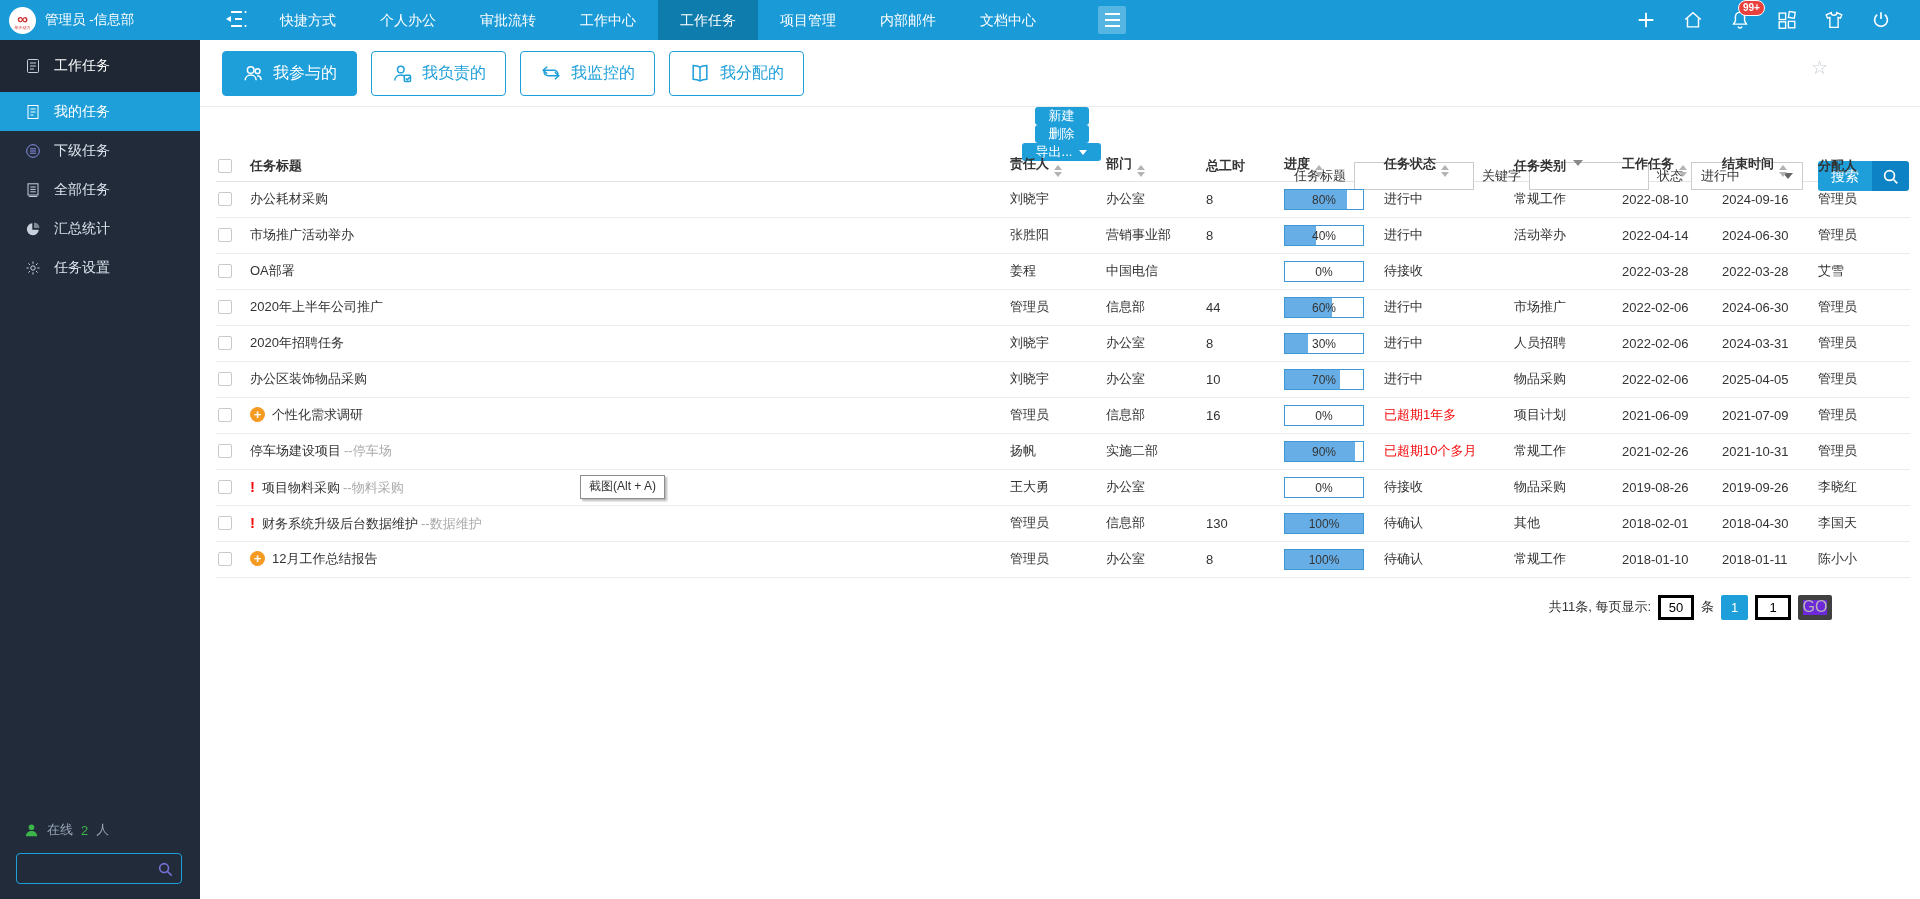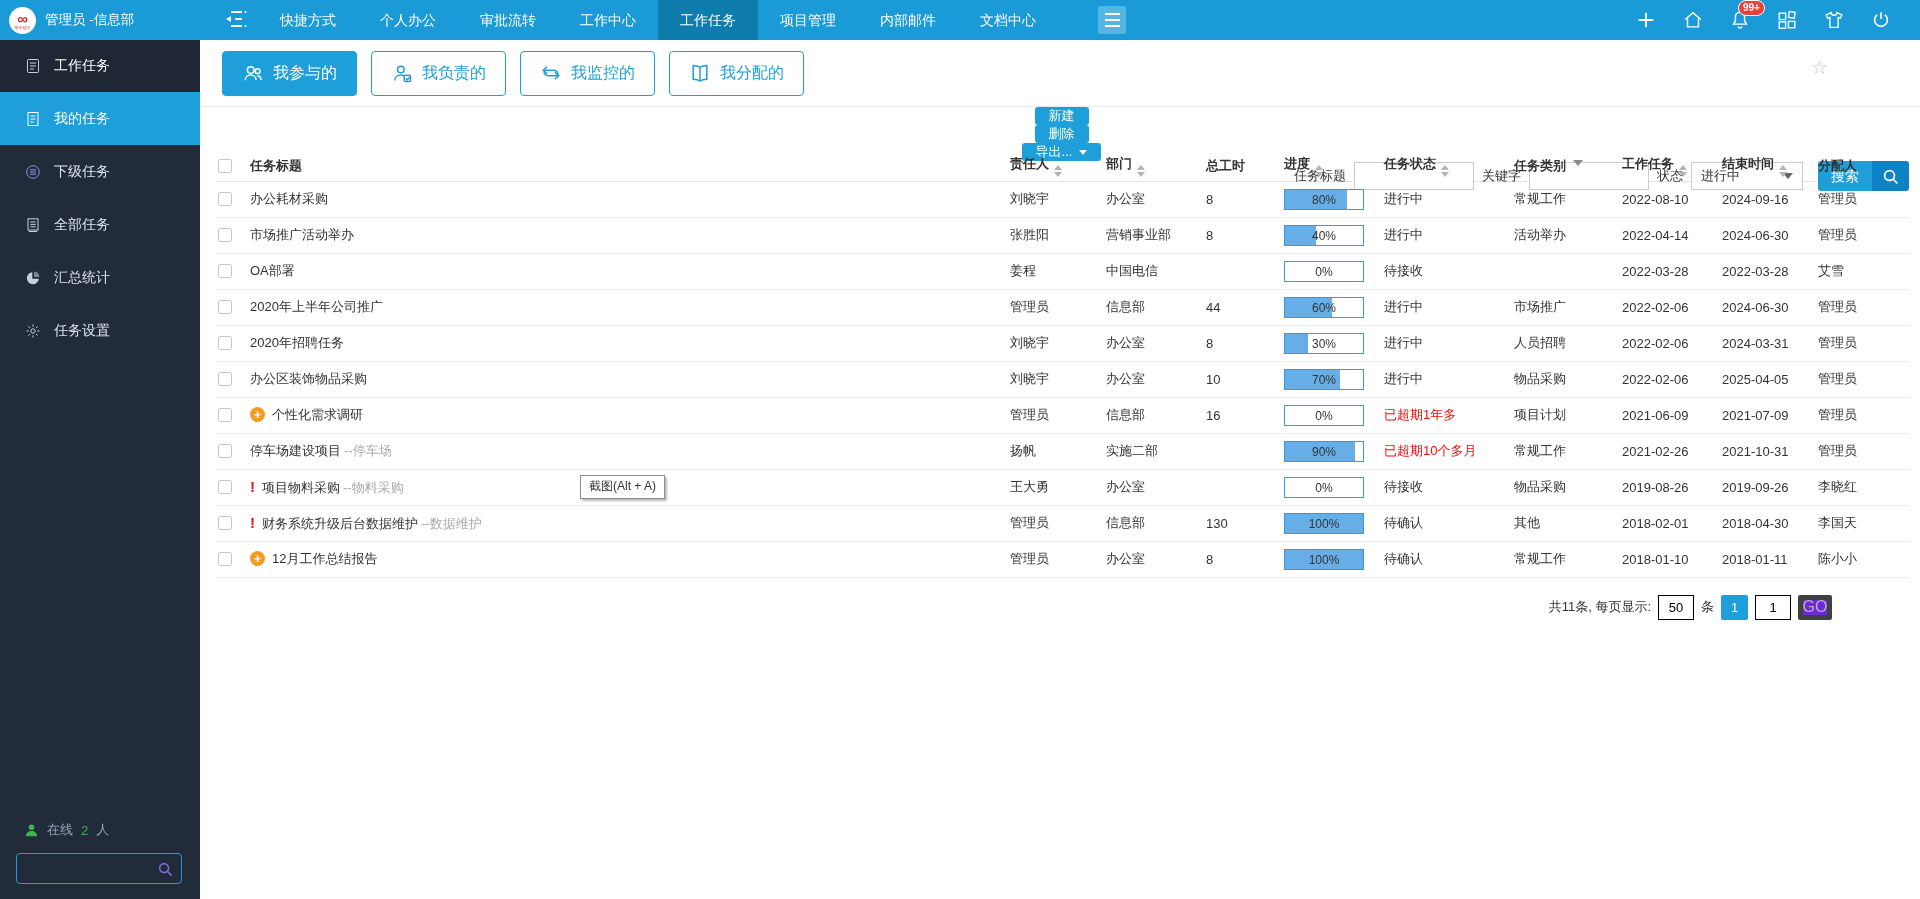--- a/index.html
+++ b/index.html
@@ -21,21 +21,21 @@
   .hamburger { width:28px; height:28px; background:#55b6e4; border-radius:2px; margin-left:40px; display:flex; flex-direction:column; align-items:center; justify-content:center; gap:4px; cursor:pointer; flex:none; }
   .hamburger i { display:block; width:15px; height:2px; background:#fff; }
   .top-right { margin-left:auto; display:flex; align-items:center; gap:25px; padding-right:28px; }
   .icon-btn { width:22px; height:22px; position:relative; color:#fff; cursor:pointer; }
   .badge { position:absolute; top:-9px; left:9px; background:#e8413d; color:#fff; font-size:10px; line-height:1; border-radius:9px; padding:2px 4px; border:1px solid #fff; font-weight:bold; }
 
   
   .sidebar { position:absolute; top:40px; left:0; bottom:0; width:200px; background:#222b39; }
   .side-header { height:52px; display:flex; align-items:center; gap:13px; padding-left:25px; color:#fff; font-size:14px; background:#1e2733; cursor:pointer; }
   .side-header .icon, .side-item .icon { width:16px; height:16px; color:#c7d0dc; }
-  .side-item { height:53px; display:flex; align-items:center; gap:13px; padding-left:25px; color:#dce4ee; font-size:14px; cursor:pointer; }
+  .side-item { height:39px; display:flex; align-items:center; gap:13px; padding-left:25px; color:#dce4ee; font-size:14px; cursor:pointer; }
   .side-item.active { background:#1e9fd9; color:#fff; }
   .side-item.active .icon { color:#fff; }
   .icon-tint-purple { color:#8a93e8 !important; }
   .online { position:absolute; left:24px; bottom:60px; display:flex; align-items:center; gap:8px; color:#98a5b6; font-size:13px; }
   .online .icon { width:15px; height:15px; color:#3cb54a; }
   .online .count { color:#3cb54a; }
   .side-search { position:absolute; left:16px; bottom:15px; width:166px; height:31px; border:1px solid #1e9fd9; border-radius:4px; display:flex; align-items:center; }
   .side-search input { flex:1; min-width:0; background:transparent; border:none; outline:none; color:#cfd8e3; padding:0 4px 0 8px; font-size:13px; }
   .side-search .icon { width:16px; height:16px; color:#7a6fd6; margin-right:8px; flex:none; cursor:pointer; }
 
@@ -74,21 +74,21 @@
   .suffix { color:#aaa; margin-left:3px; }
   .pfx-plus { display:inline-block; width:15px; height:15px; border-radius:50%; background:#f59a23; color:#fff; text-align:center; line-height:15px; font-weight:bold; font-size:13px; margin-right:7px; }
   .pfx-ex { color:#f50c0c; font-weight:bold; font-size:15px; margin-right:7px; }
   .pbar { position:relative; width:80px; height:21px; border:1px solid #3f97d6; background:#fff; }
   .pfill { position:absolute; left:0; top:0; bottom:0; background:#67aee6; }
   .ptext { position:relative; display:block; text-align:center; line-height:21px; font-size:12px; color:#333; }
   .status-red { color:#f50c0c; }
 
   
   .pager { display:flex; align-items:center; justify-content:flex-end; gap:7px; margin:17px 88px 0 0; font-size:13px; color:#333; }
-  .pg-input { width:36px; height:25px; border:1px solid #000000; text-align:center; font-size:13px; outline:none; font-family:inherit; }
+  .pg-input { width:36px; height:25px; border:3px solid #000000; text-align:center; font-size:13px; outline:none; font-family:inherit; }
   .page-cur { min-width:27px; height:25px; background:#1e9fd9; color:#fff; display:flex; align-items:center; justify-content:center; border-radius:2px; cursor:pointer; }
   .go-btn { width:34px; height:25px; background:#6d28d9; border:5px solid #404040; color:#b5b5b5; display:flex; align-items:center; justify-content:center; border-radius:2px; cursor:pointer; font-size:16px; }
 
   
   .tooltip { position:absolute; left:580px; top:475px; background:#fff; border:1px solid #8d8d8d; box-shadow:2px 2px 2px rgba(0,0,0,.28); padding:2px 8px 3px; font-size:12px; color:#333; z-index:50; }
 </style>
 </head>
 <body>
 
 <div class="topbar">

